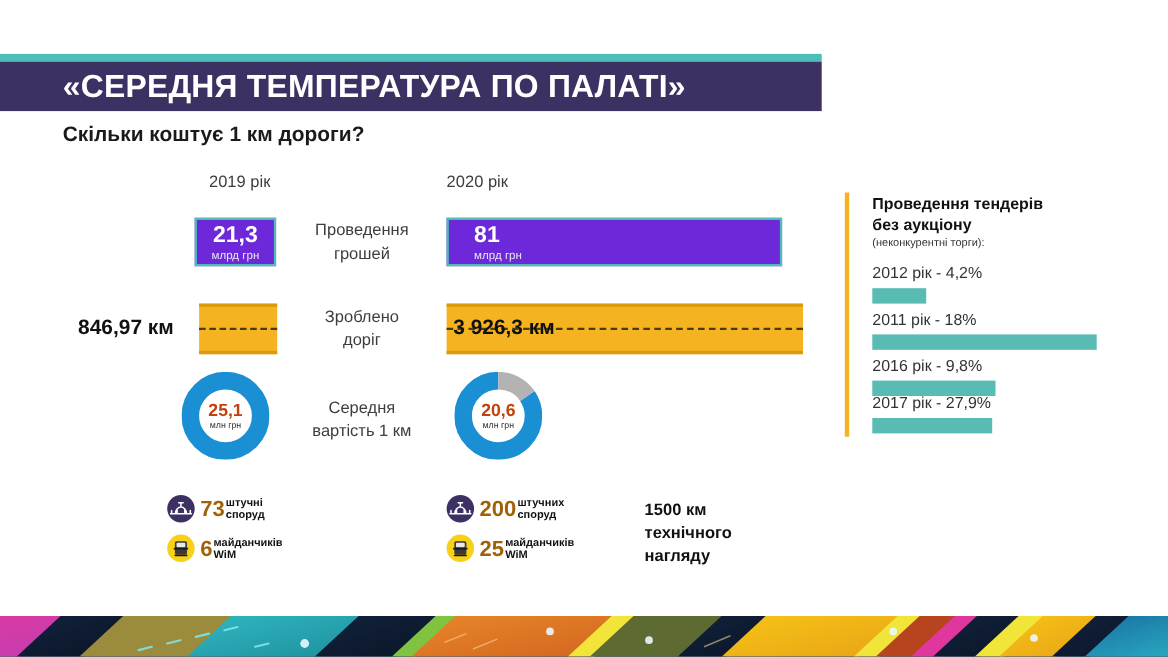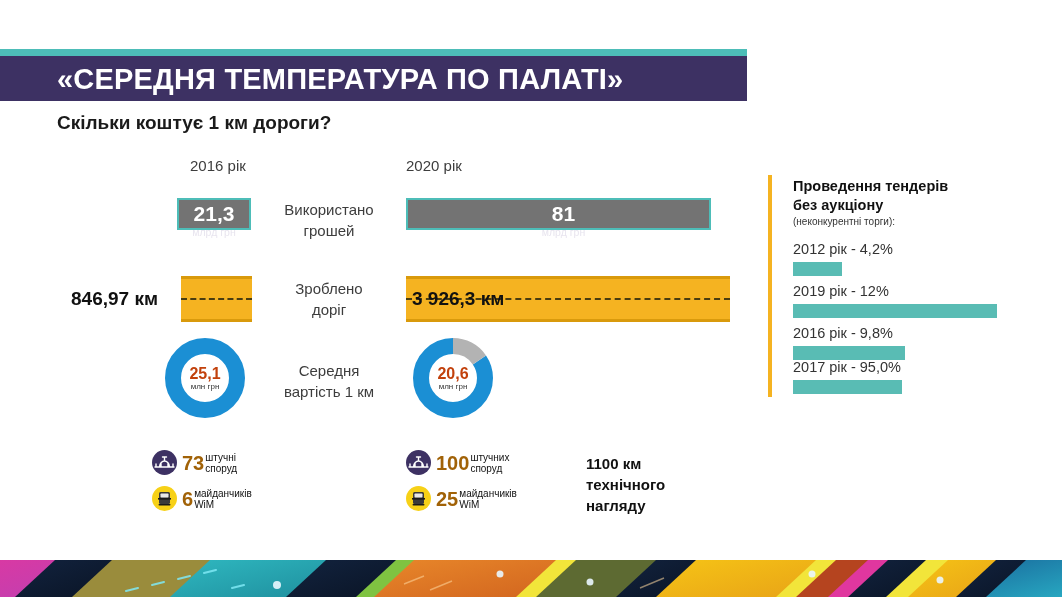--- a/index.html
+++ b/index.html
@@ -40,25 +40,25 @@
   .rowlabel {
     position: absolute; font-size: 15px; color: #3d3d3d;
     text-align: center; line-height: 21px; width: 130px;
   }
   .rowlabel.r1 { left: 264px; top: 199px; }
   .rowlabel.r2 { left: 264px; top: 278px; }
   .rowlabel.r3 { left: 264px; top: 360px; }
 
   
   .money-bar {
-    position: absolute; background: #737373;
-    border: 2px solid #4dbdb8; color: #ffffff; top: 198px; height: 32px;
+    position: absolute; background: #6d28d9;
+    border: 2px solid #4dbdb8; color: #ffffff; top: 198px; height: 44px;
   }
   .money-bar.left  { left: 177px; width: 74px; text-align: center; }
-  .money-bar.right { left: 406px; width: 305px; text-align: center; padding-left: 10px; }
+  .money-bar.right { left: 406px; width: 305px; text-align: left; padding-left: 23px; }
   .money-big  { display: block; font-size: 21px; font-weight: bold; line-height: 24px; margin-top: 2px; }
   .money-unit { display: block; font-size: 10.5px; line-height: 13px; color: #e8e5ef; }
 
   
   .road {
     position: absolute; top: 276px; height: 46px;
     background: #f5b321;
     border-top: 3px solid #d99a0c; border-bottom: 3px solid #d99a0c;
   }
   .road.left  { left: 181px; width: 71px; }
@@ -85,21 +85,21 @@
   }
   .donut-big  { font-size: 16px; font-weight: bold; color: #c2410c; line-height: 17px; }
   .donut-unit { font-size: 8px; color: #333333; line-height: 10px; }
 
   
   .iconstat { position: absolute; display: flex; align-items: center; }
   .ic-circle { width: 25px; height: 25px; border-radius: 50%; flex: 0 0 25px; position: relative; }
   .ic-circle.bridge { background: #3d3163; }
   .ic-circle.wim    { background: #f7d117; }
   .ic-num { font-size: 20px; font-weight: bold; color: #a16207; margin-left: 5px; line-height: 20px; }
-  .ic-txt { font-size: 10px; font-weight: normal; color: #111111; line-height: 11px; margin-left: 1px; }
+  .ic-txt { font-size: 10px; font-weight: bold; color: #111111; line-height: 11px; margin-left: 1px; }
 
   .is-b19 { left: 152px; top: 450px; }
   .is-w19 { left: 152px; top: 486px; }
   .is-b20 { left: 406px; top: 450px; }
   .is-w20 { left: 406px; top: 486px; }
 
   .supervision {
     position: absolute; left: 586px; top: 453px;
     font-size: 15px; font-weight: bold; color: #111111; line-height: 21px;
   }
@@ -129,24 +129,24 @@
 </head>
 <body>
 
 <div id="slide">
 
   <div class="title-teal"></div>
   <div class="title-band"></div>
   <div class="title-text">«СЕРЕДНЯ ТЕМПЕРАТУРА ПО ПАЛАТІ»</div>
   <div class="subtitle">Скільки коштує 1 км дороги?</div>
 
-  <div class="yearlabel y2019">2016 рік</div>
+  <div class="yearlabel y2019">2019 рік</div>
   <div class="yearlabel y2020">2020 рік</div>
 
-  <div class="rowlabel r1" style="white-space:pre-line">Використано
+  <div class="rowlabel r1" style="white-space:pre-line">Проведення
 грошей</div>
   <div class="money-bar left">
     <span class="money-big">21,3</span>
     <span class="money-unit">млрд грн</span>
   </div>
   <div class="money-bar right">
     <span class="money-big">81</span>
     <span class="money-unit">млрд грн</span>
   </div>
 
@@ -211,21 +211,21 @@
     </span>
   </div>
 
   <div class="iconstat is-b20">
     <span class="ic-circle bridge">
       <svg width="25" height="25" viewBox="0 0 25 25">
         <path d="M3 17 h19 M4 17 v-3 M21 17 v-3 M7.5 17 c0-4 3-6 5-6 s5 2 5 6
                  M12.5 11 v-4 M10.5 7 h4 M9 17 v-4 M16 17 v-4" stroke="#ffffff" stroke-width="1.4" fill="none" stroke-linecap="round"></path>
       </svg>
     </span>
-    <span class="ic-num">100</span>
+    <span class="ic-num">200</span>
     <span class="ic-txt">
       <span>штучних</span><br>
       <span>споруд</span>
     </span>
   </div>
 
   <div class="iconstat is-w20">
     <span class="ic-circle wim">
       <svg width="25" height="25" viewBox="0 0 25 25">
         <rect x="7" y="6" width="11" height="12" rx="1.5" fill="#3a3a3a"></rect>
@@ -234,43 +234,43 @@
         <rect x="6.5" y="18" width="12" height="1.6" rx="0.8" fill="#1a1a1a"></rect>
       </svg>
     </span>
     <span class="ic-num">25</span>
     <span class="ic-txt">
       <span>майданчиків</span><br>
       <span>WiM</span>
     </span>
   </div>
 
-  <div class="supervision" style="white-space:pre-line">1100 км
+  <div class="supervision" style="white-space:pre-line">1500 км
 технічного
 нагляду</div>
 
   <div class="tender-rule"></div>
   <div class="tender-head" style="white-space:pre-line">Проведення тендерів
 без аукціону</div>
   <div class="tender-sub">(неконкурентні торги):</div>
 
   <div class="tender-item ti0">
     <div class="tender-label">2012 рік - 4,2%</div>
     <div class="tender-bar" style="width: 49px;"></div>
   </div>
   <div class="tender-item ti1">
-    <div class="tender-label">2019 рік - 12%</div>
+    <div class="tender-label">2011 рік - 18%</div>
     <div class="tender-bar" style="width: 204px;"></div>
   </div>
   <div class="tender-item ti2">
     <div class="tender-label">2016 рік - 9,8%</div>
     <div class="tender-bar" style="width: 112px;"></div>
   </div>
   <div class="tender-item ti3">
-    <div class="tender-label">2017 рік - 95,0%</div>
+    <div class="tender-label">2017 рік - 27,9%</div>
     <div class="tender-bar" style="width: 109px;"></div>
   </div>
 
   <div class="footer">
     <svg width="1062" height="37" viewBox="0 0 1062 37" preserveAspectRatio="none">
       <defs>
         <linearGradient id="gm" x1="0" y1="0" x2="1" y2="1">
           <stop offset="0" stop-color="#e0379f"></stop>
             <stop offset="1" stop-color="#c23fb0"></stop>
         </linearGradient>

